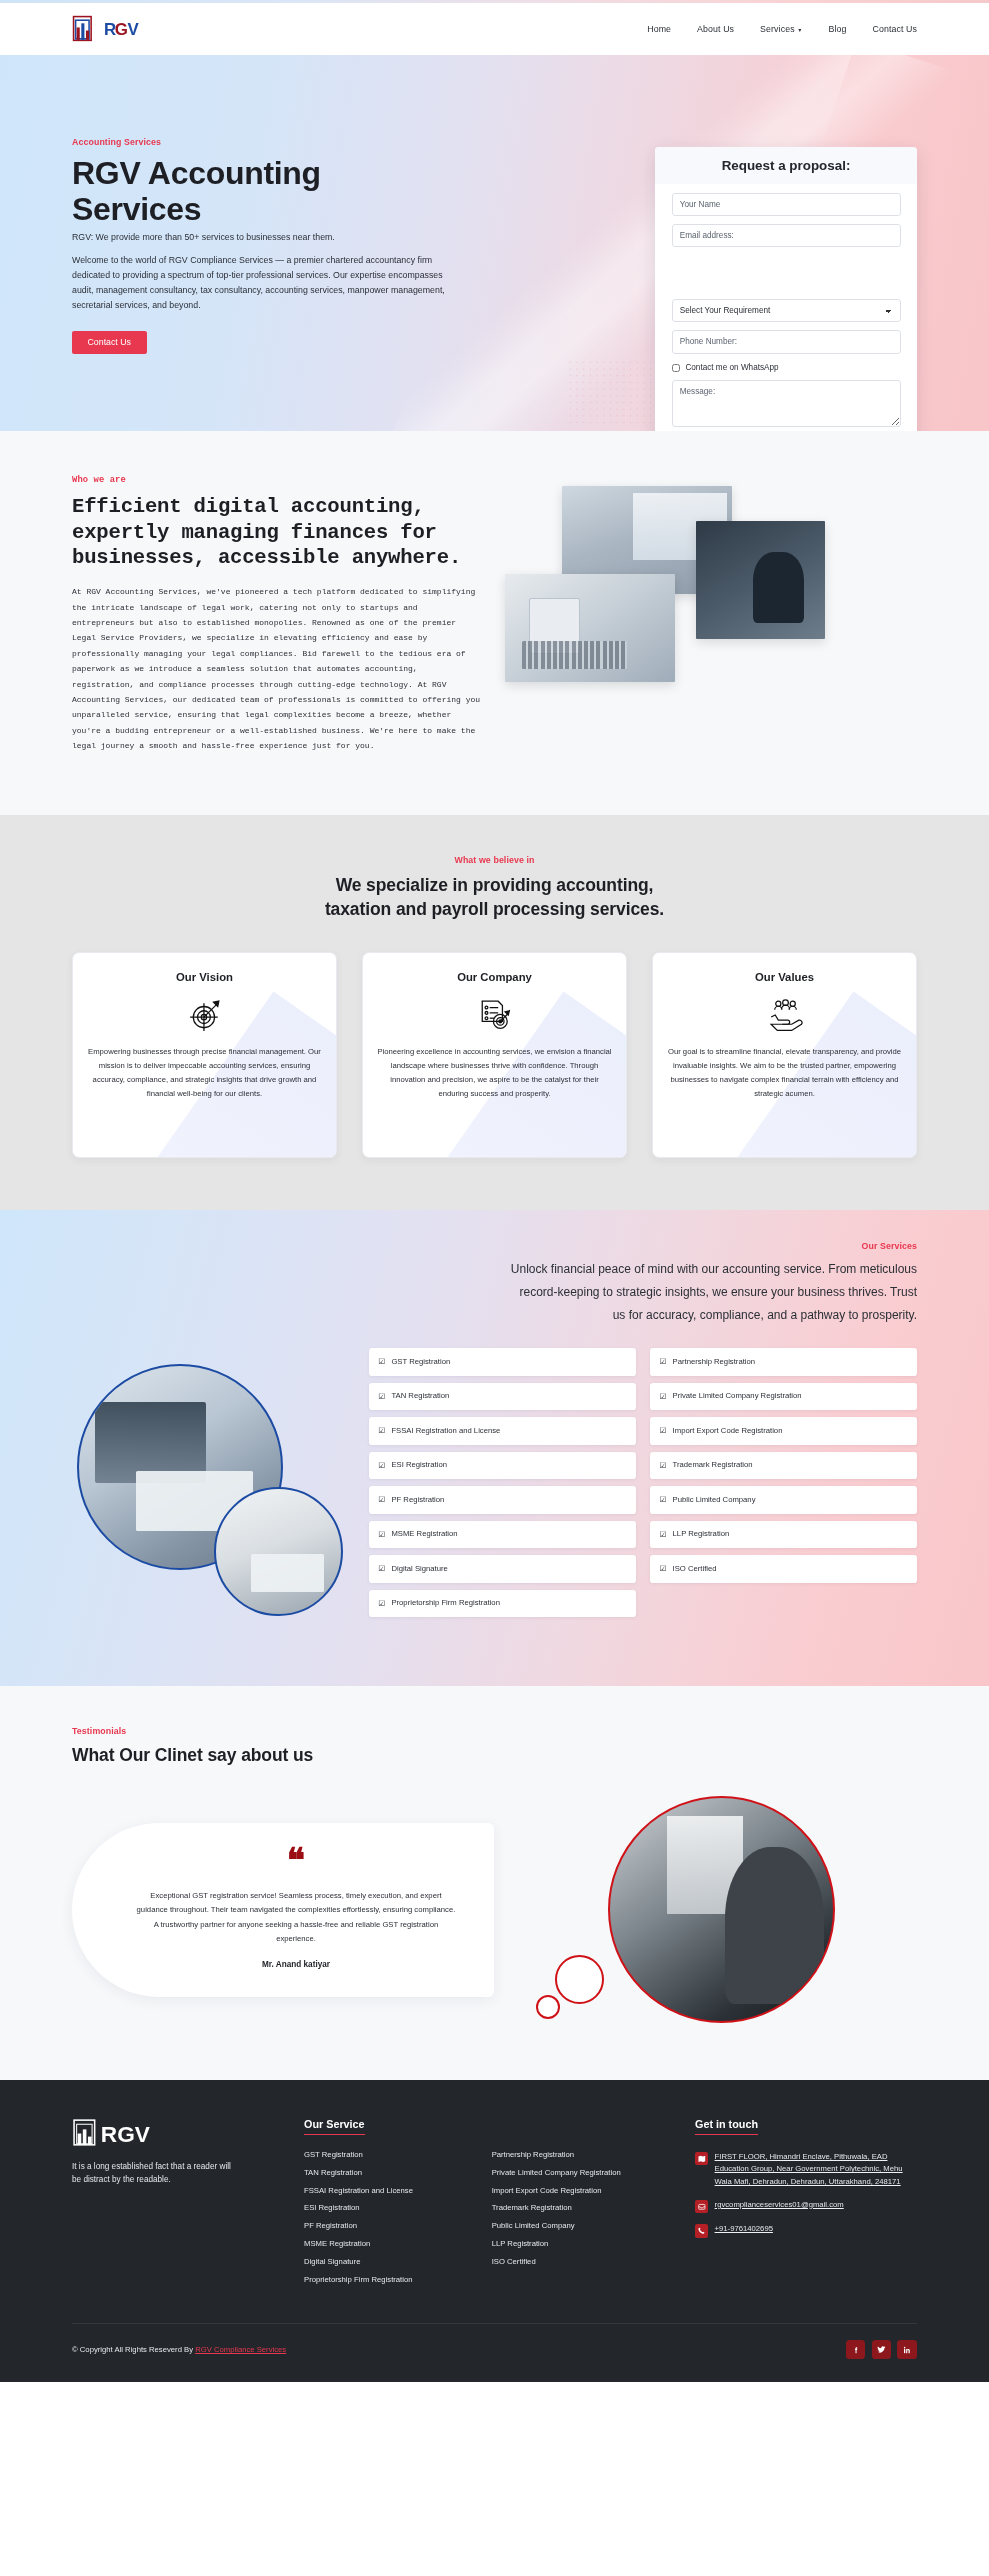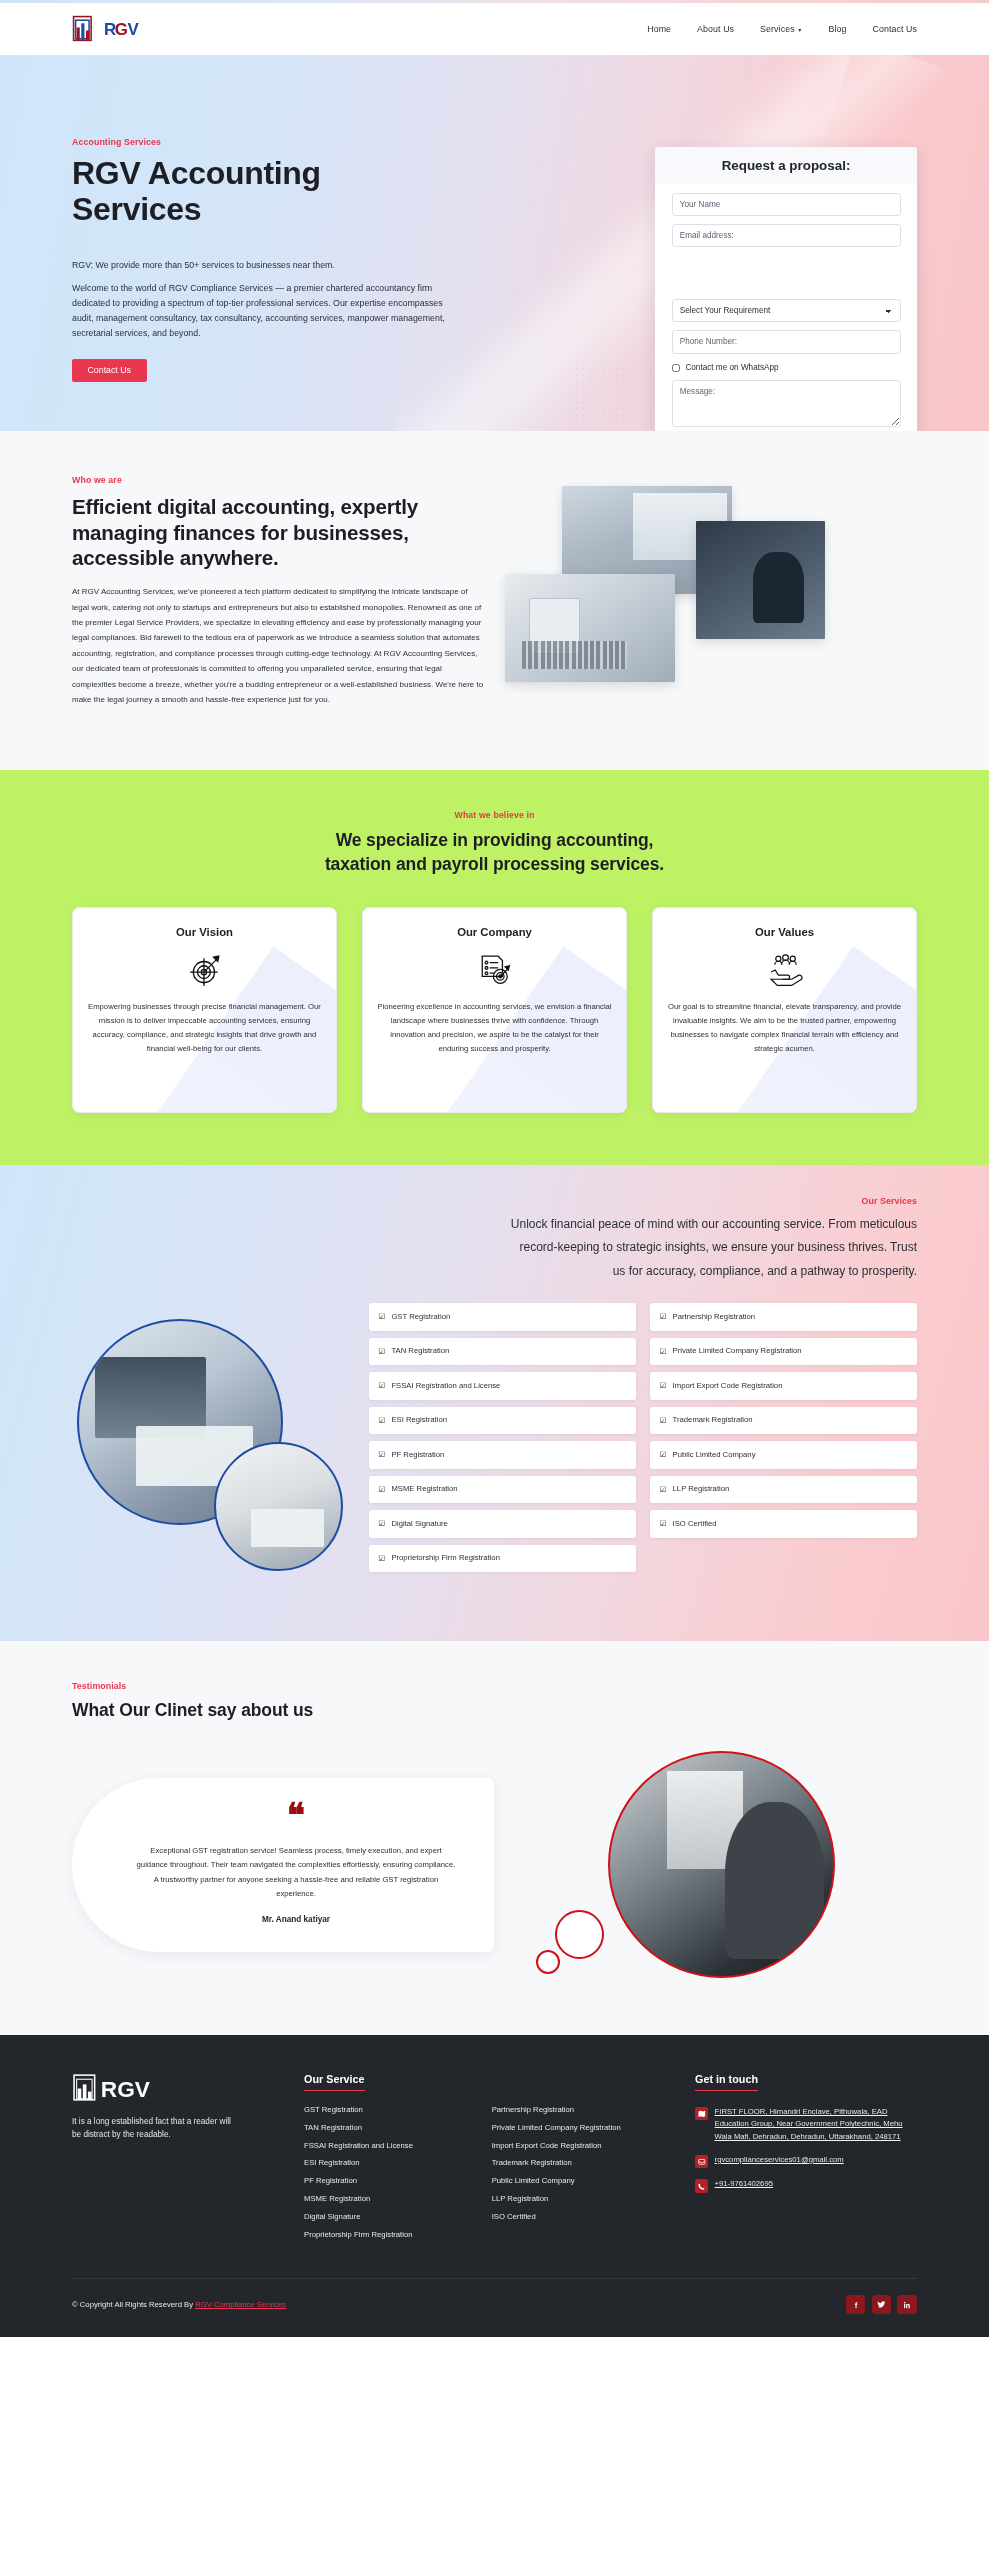--- a/index.html
+++ b/index.html
@@ -62,21 +62,21 @@
   }
   .hero-inner{ position:relative; display:flex; padding:0 72px; height:100%; }
   .hero-left{ width:407px; padding-top:82px; }
   .eyebrow{
     color:#e8384f; font-weight:bold; font-size:8.8px;
     letter-spacing:0.1px; margin-bottom:9.3px;
   }
   .hero-title{
     font-size:32px; line-height:1.12; font-weight:bold;
     color:#1d1f24; letter-spacing:-0.3px; max-width:330px;
-    margin-bottom:32px;
+    margin-bottom:4px;
   }
   .hero-lead{ font-size:8.8px; color:#2b2f36; margin-bottom:11.3px; }
   .hero-body{ font-size:8.8px; line-height:1.7; color:#2b2f36; max-width:376px; }
   .btn-primary{
     display:inline-block; margin-top:17.5px;
     background:#e8384f; color:#fff;
     font-size:8.8px; padding:6.7px 15.5px;
     border:none; border-radius:2.1px; cursor:pointer;
     font-family:inherit;
   }
@@ -115,21 +115,21 @@
   .checkrow label{ font-size:8.2px; color:#2b2f36; }
   .btn-submit{
     background:#e8384f; color:#fff; border:none;
     border-radius:2.6px; padding:4.6px 10.3px; font-size:7.7px;
     cursor:pointer; font-family:Liberation Sans, sans-serif;
   }
 
   
   .who{
     background:#f7f8fa; padding:44px 72px 62px;
-    display:flex; gap:21px; position:relative;
+    display:flex; gap:21px; position:relative;font-family:Liberation Mono, monospace;
   }
   .who-left{ width:412px; }
   .who-title{
     font-size:20.6px; font-weight:bold; line-height:1.24;
     color:#1d1f24; letter-spacing:-0.2px; margin:5.2px 0 13.4px;
   }
   .who-body{ font-size:8px; line-height:1.92; color:#2b2f36; }
   .who-right{ flex:1; position:relative; padding-top:11.3px; }
   .photo-collage{ position:relative; width:319px; height:222px; }
   .ph{ position:absolute; border-radius:1px; overflow:hidden; box-shadow:0 3.1px 10.3px rgba(0,0,0,.12); }
@@ -152,21 +152,21 @@
   .ph-calc{
     position:absolute; left:14%; top:22%; width:30%; height:52%;
     background:#e9edf1; border:0.5px solid #b9c3cc; border-radius:2.1px;
   }
   .ph-person{
     position:absolute; right:16%; top:26%; width:40%; height:60%;
     background:#1c2630; border-radius:40% 40% 8% 8%;
   }
 
   
-  .believe{ background:#bef264; padding:40px 72px 52px; text-align:center; }
+  .believe{ background:#e5e5e5; padding:40px 72px 52px; text-align:center; }
   .believe .eyebrow{ text-align:center; margin-bottom:7.2px; }
   .believe-title{
     font-size:17.5px; font-weight:bold; color:#1d1f24;
     line-height:1.42; max-width:371px; margin:0 auto 30px;
     letter-spacing:-0.1px;
   }
   .cards{ display:flex; gap:25px; justify-content:flex-end; }
   .card{
     position:relative; overflow:hidden;
     flex:1; background:#fff; border:0.5px solid #e7eaee;

